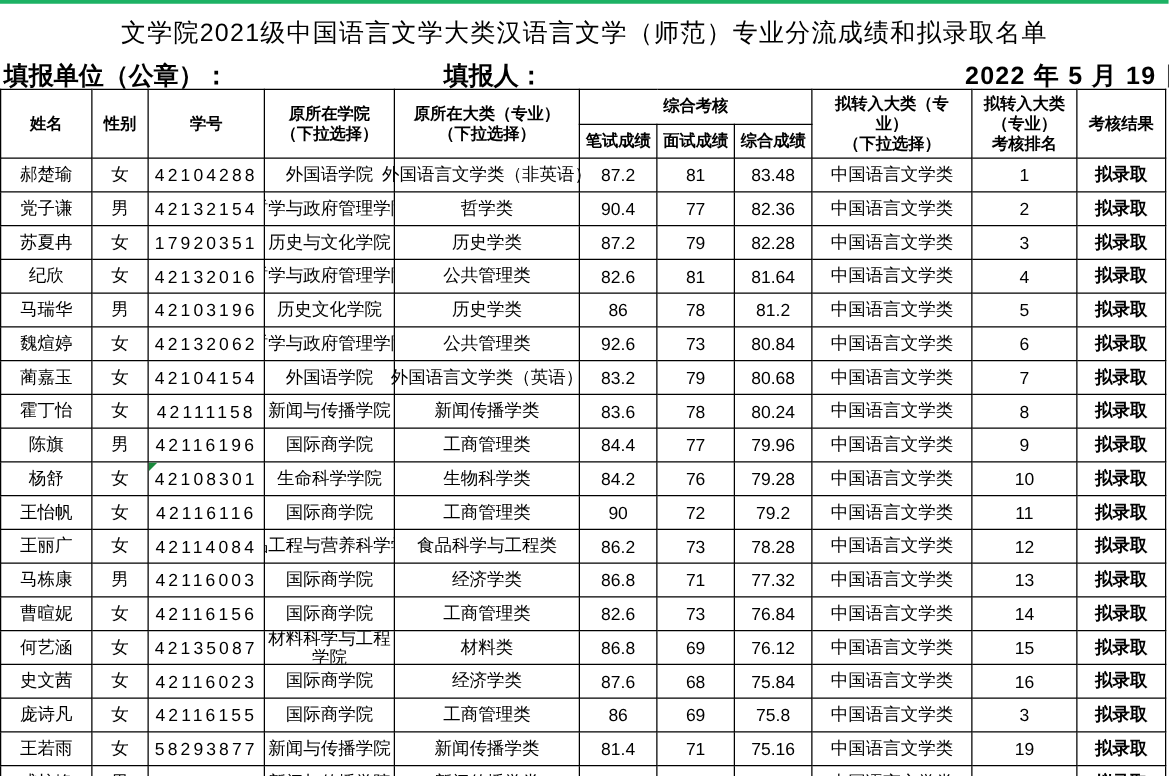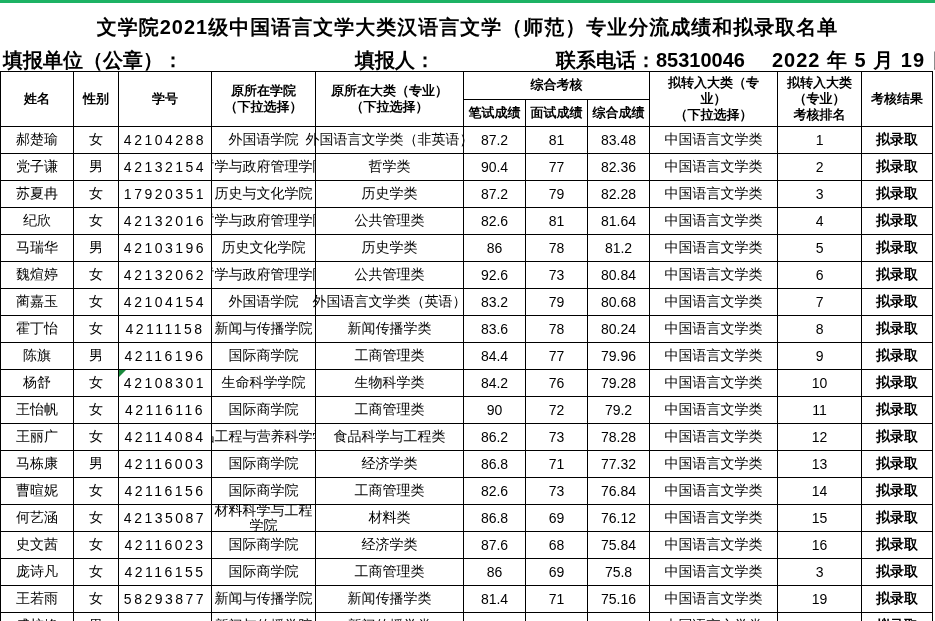--- a/index.html
+++ b/index.html
@@ -7,21 +7,21 @@
     margin: 0; padding: 0;
     width: 935px; height: 621px;
     background: #ffffff;
     overflow: hidden;
     font-family: "Liberation Sans", "DejaVu Sans", sans-serif;
     color: #000;
   }
   .top-line { width: 935px; height: 3px; }
   .title {
     text-align: center;
-    font-weight: bold;
+    font-weight: normal;
     font-size: 20px;
     letter-spacing: 1px;
     margin-top: 10px;
     height: 30px;
     line-height: 28px;
     white-space: nowrap;
   }
   .info-bar {
     position: relative;
     height: 28px;
@@ -86,21 +86,20 @@
 </head>
 <body>
 
 <div class="top-line" id="topline" style="background: rgb(29, 178, 100);"></div>
 
 <div class="title">文学院2021级中国语言文学大类汉语言文学（师范）专业分流成绩和拟录取名单</div>
 
 <div class="info-bar">
   <div class="ib-unit">填报单位（公章）：</div>
   <div class="ib-filler">填报人：</div>
-  <div class="ib-phone">联系电话：85310046</div>
   <div class="ib-date">2022 年 5 月  19 日</div>
 </div>
 
 <table>
   <colgroup>
     <col style="width:73px">
       <col style="width:45px">
       <col style="width:93px">
     <col style="width:104px">
       <col style="width:148px">

